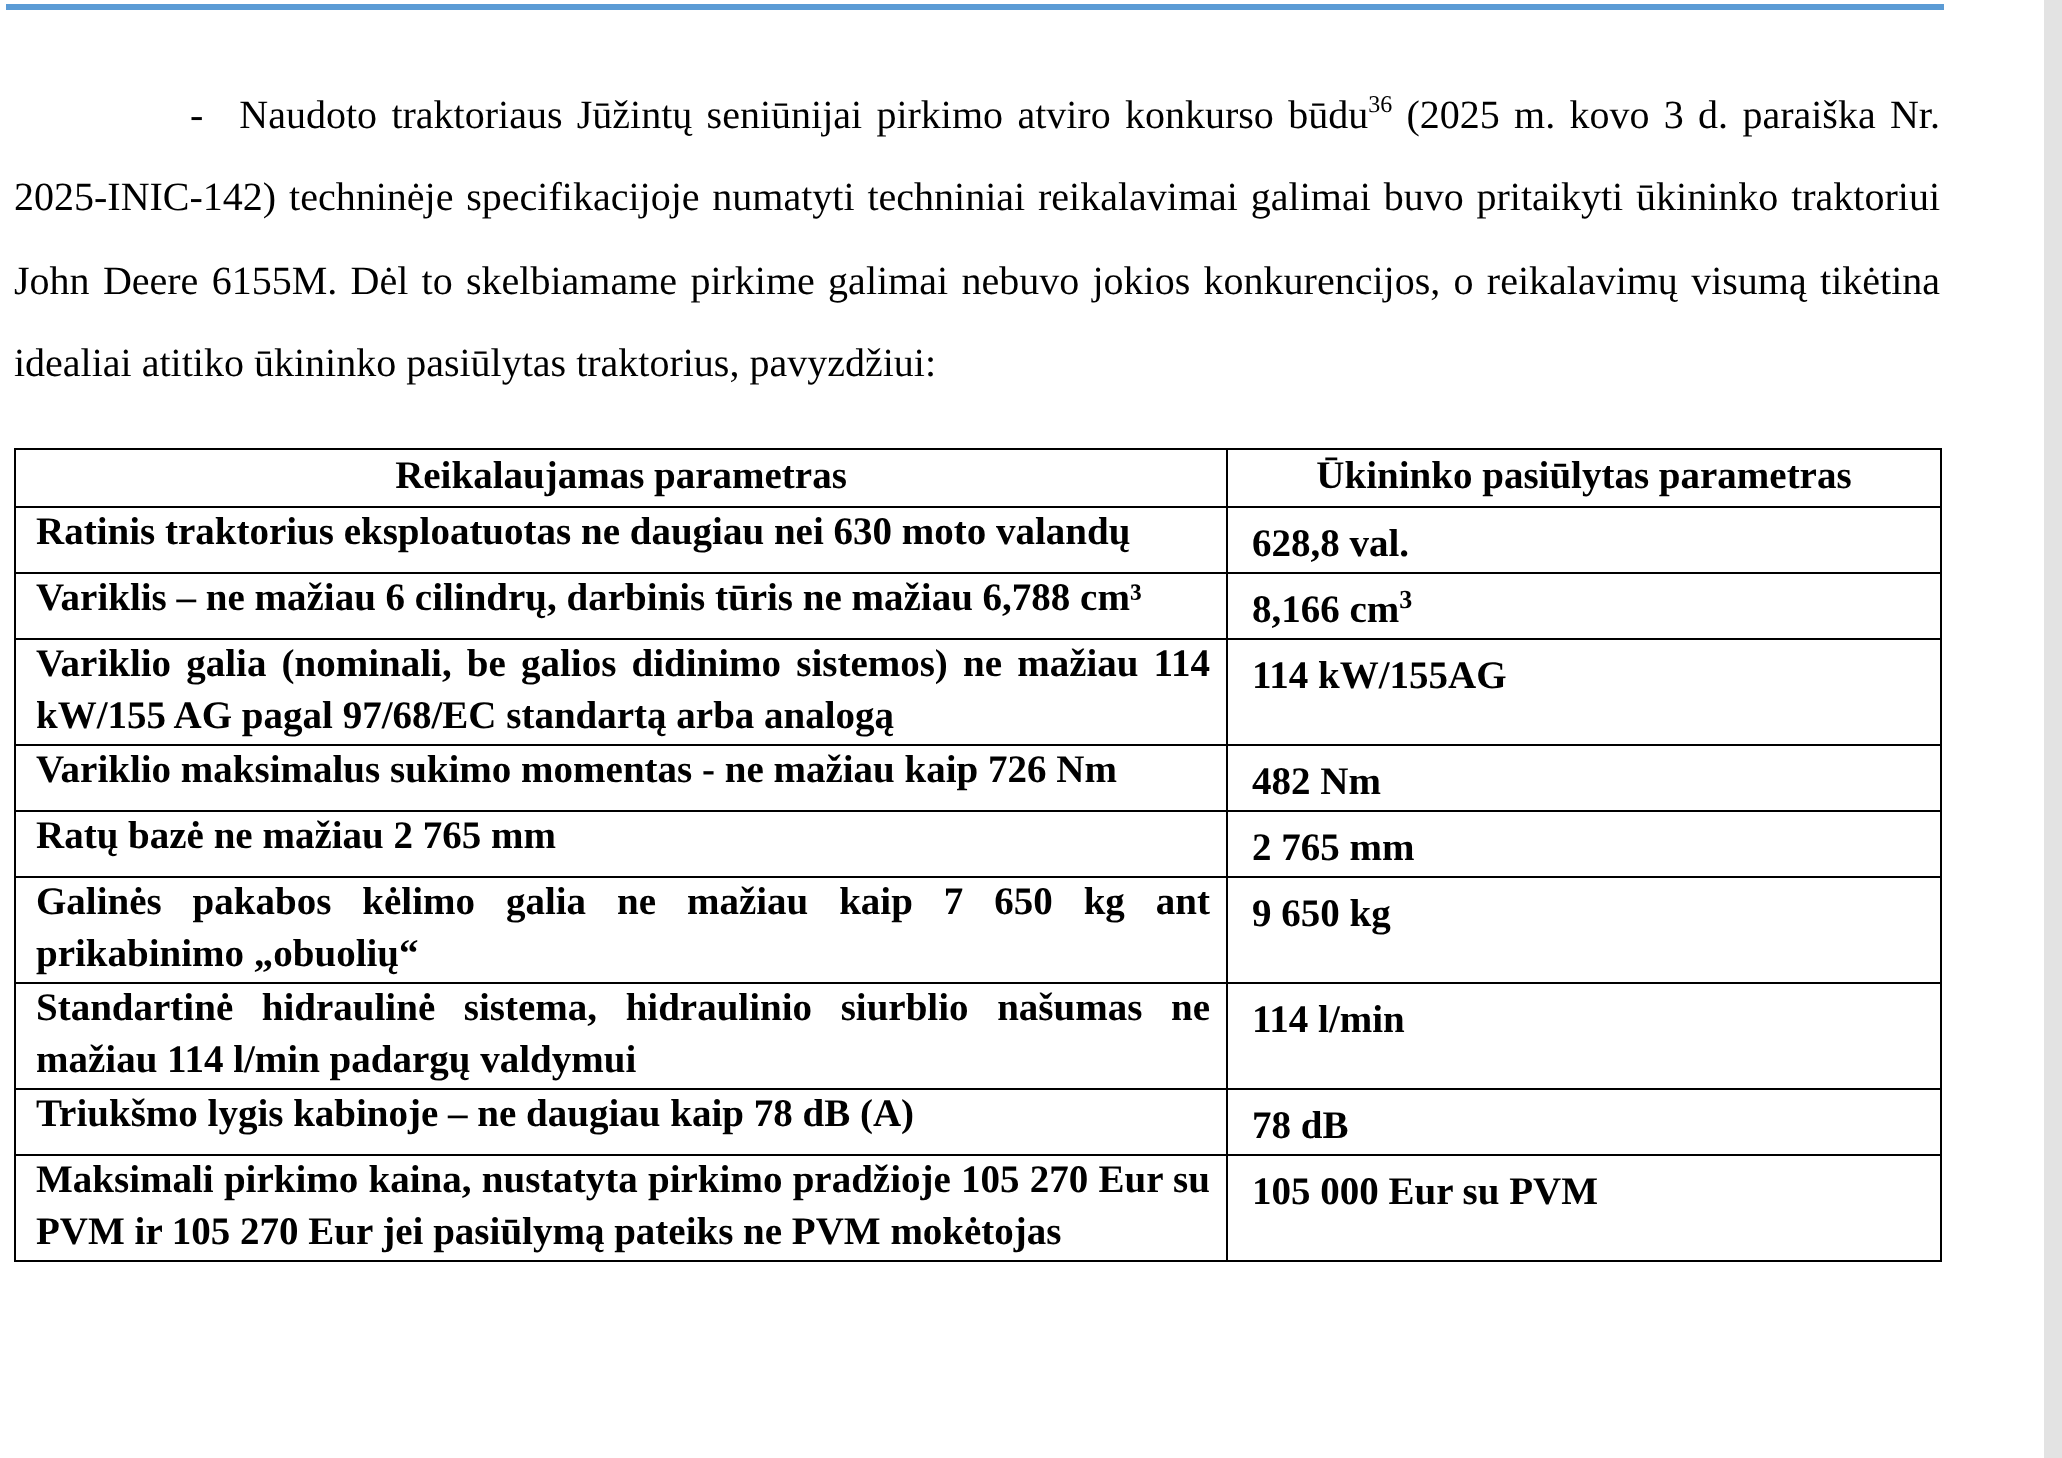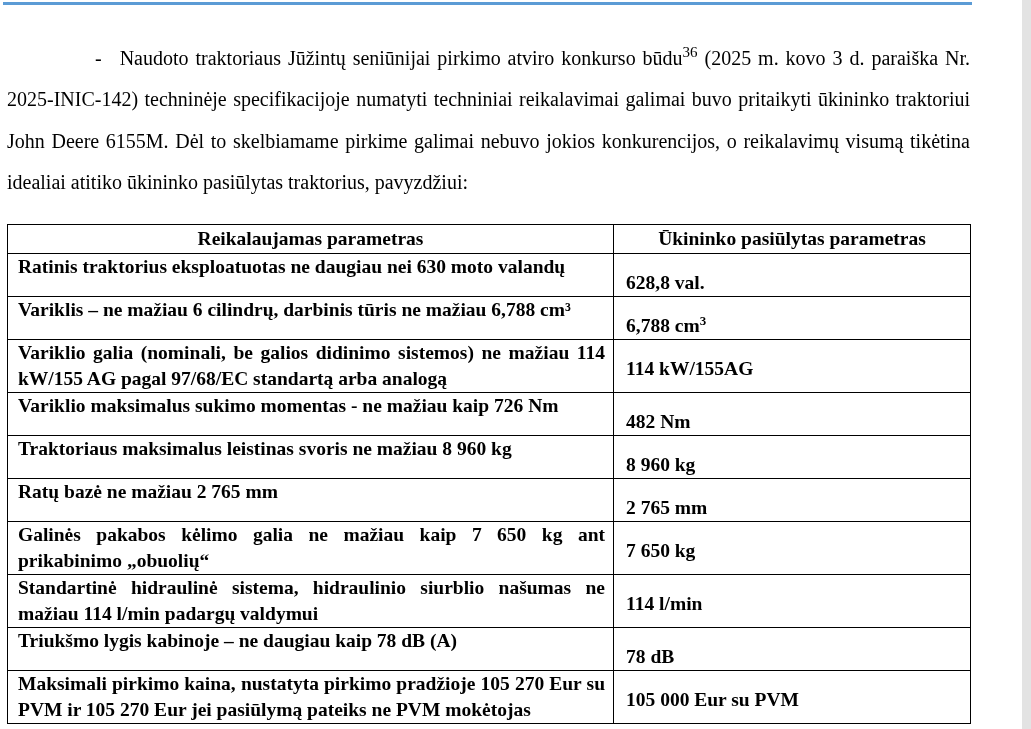--- a/index.html
+++ b/index.html
@@ -42,21 +42,21 @@
     font-size: 20px;
     line-height: 41.4px;
     text-align: justify;
     text-indent: 88px;
   }
   .dash-gap {
     display: inline-block;
     width: 18px;
   }
   sup.fn {
-    font-size: 15px;
+    font-size: 12px;
     line-height: 0;
     vertical-align: baseline;
     position: relative;
     top: -8px;
   }
   table.spec {
     margin-top: 20px;
     border-collapse: collapse;
     width: 963px;
     table-layout: fixed;
@@ -73,21 +73,21 @@
     text-align: center;
     padding: 1px 4px;
   }
   col.c-req { width: 606px; }
   col.c-off { width: 357px; }
   td.req {
     padding: 0 8px 0 10px;
     text-align: justify;
   }
   td.off {
-    padding: 16px 8px 0 12px;
+    padding: 6px 8px 0 12px;
     text-align: left;
   }
   td.off sup {
     font-size: 13px;
     line-height: 0;
     vertical-align: baseline;
     position: relative;
     top: -7px;
   }
 </style>
@@ -112,41 +112,37 @@
         <th>Ūkininko pasiūlytas parametras</th>
       </tr>
     </thead>
     <tbody id="spec-body">
     <tr>
           <td class="req">Ratinis traktorius eksploatuotas ne daugiau nei 630 moto valandų</td>
           <td class="off"><span>628,8 val.</span></td>
         </tr>
         <tr>
           <td class="req">Variklis – ne mažiau 6 cilindrų, darbinis tūris ne mažiau 6,788 cm³</td>
-          <td class="off"><span>6,788 cm</span><sup>3</sup></td>
+          <td class="off"><span>8,166 cm</span><sup>3</sup></td>
         </tr>
         <tr>
           <td class="req">Variklio galia (nominali, be galios didinimo sistemos) ne mažiau 114 kW/155 AG pagal 97/68/EC standartą arba analogą</td>
           <td class="off"><span>114 kW/155AG</span></td>
         </tr>
         <tr>
           <td class="req">Variklio maksimalus sukimo momentas - ne mažiau kaip 726 Nm</td>
           <td class="off"><span>482 Nm</span></td>
         </tr>
         <tr>
-          <td class="req">Traktoriaus maksimalus leistinas svoris ne mažiau 8 960 kg</td>
-          <td class="off"><span>8 960 kg</span></td>
-        </tr>
-        <tr>
           <td class="req">Ratų bazė ne mažiau 2 765 mm</td>
           <td class="off"><span>2 765 mm</span></td>
         </tr>
         <tr>
           <td class="req">Galinės pakabos kėlimo galia ne mažiau kaip 7 650 kg ant prikabinimo „obuolių“</td>
-          <td class="off"><span>7 650 kg</span></td>
+          <td class="off"><span>9 650 kg</span></td>
         </tr>
         <tr>
           <td class="req">Standartinė hidraulinė sistema, hidraulinio siurblio našumas ne mažiau 114 l/min padargų valdymui</td>
           <td class="off"><span>114 l/min</span></td>
         </tr>
         <tr>
           <td class="req">Triukšmo lygis kabinoje – ne daugiau kaip 78 dB (A)</td>
           <td class="off"><span>78 dB</span></td>
         </tr>
         <tr>

